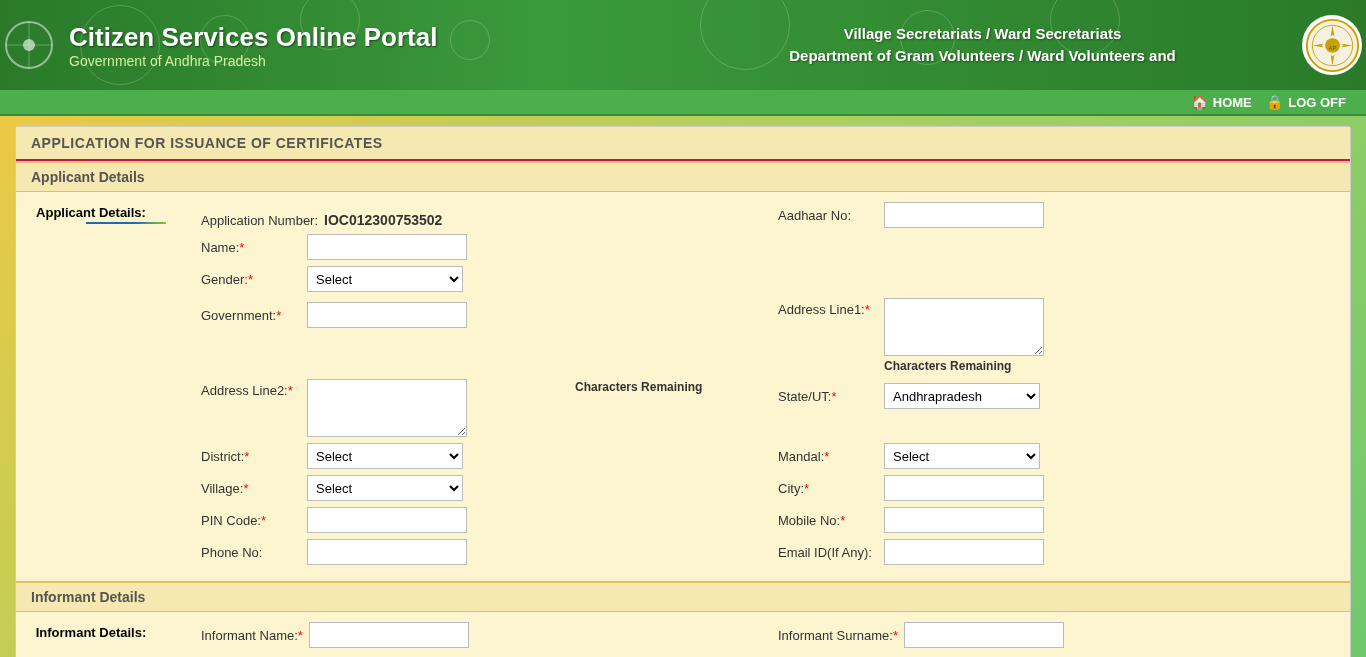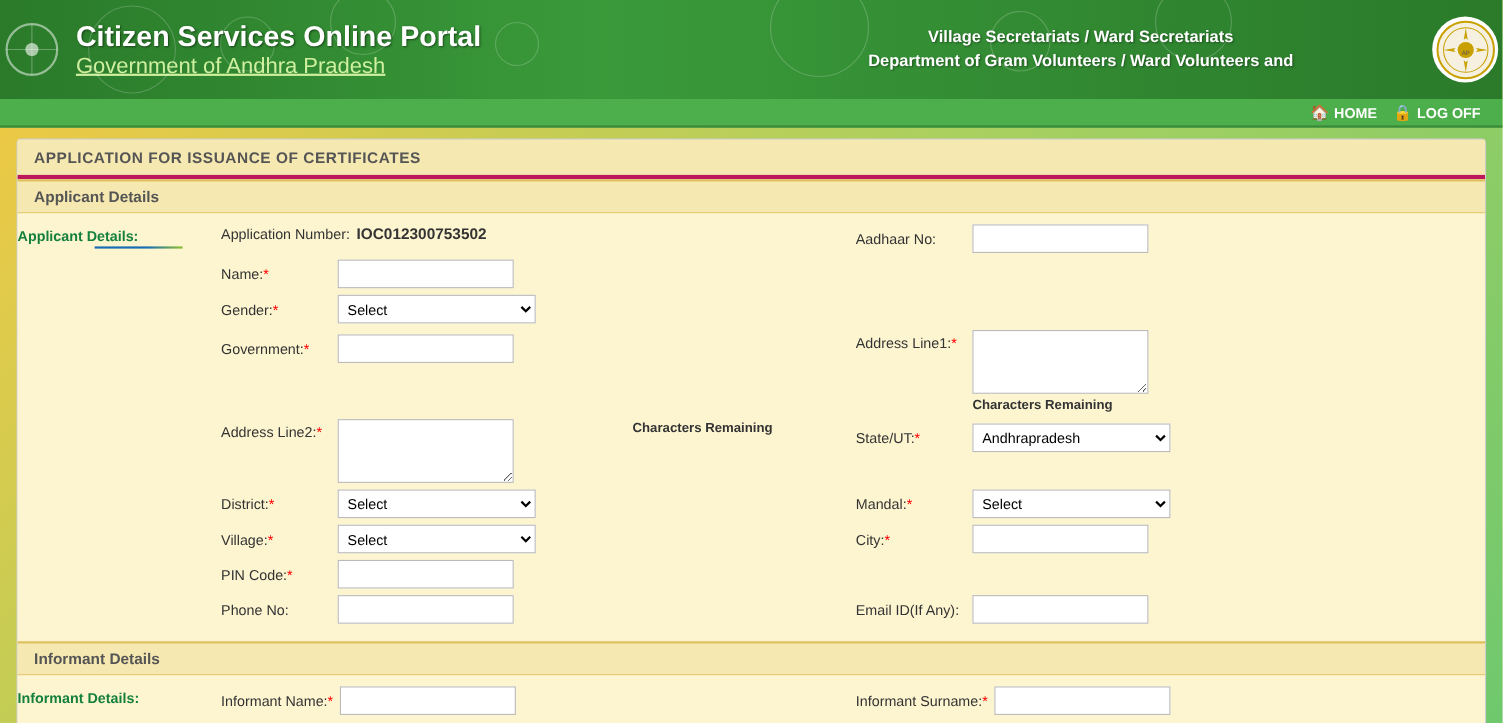--- a/index.html
+++ b/index.html
@@ -29,22 +29,21 @@
       flex: 1;
     }
     .header-title {
       color: #fff;
       font-size: 26px;
       font-weight: bold;
       text-shadow: 1px 1px 2px rgba(0,0,0,0.5);
     }
     .header-subtitle {
       color: #d0f0a0;
-      font-size: 20px;
-      text-decoration: underline;
+      font-size: 14px;
     }
     .header-dept {
       color: #fff;
       font-size: 15px;
       font-weight: bold;
       text-align: center;
       flex: 1;
       text-shadow: 1px 1px 2px rgba(0,0,0,0.4);
       line-height: 1.5;
     }
@@ -87,32 +86,32 @@
     
     .main-content {
       margin: 10px 15px;
       background: #fffde8;
       border: 1px solid #ccc;
       border-radius: 4px;
     }
 
     .section-header {
       background: #f5e8b0;
-      border-bottom: 4px solid #be185d;
+      border-bottom: 2px solid #be185d;
       padding: 8px 15px;
       font-size: 14px;
       font-weight: bold;
       color: #555;
       letter-spacing: 0.5px;
     }
     .subsection-label {
-      color: #15803d;
-      font-size: 13px;
-      font-weight: bold;
-      text-align: left;
+      color: #000000;
+      font-size: 13px;
+      font-weight: bold;
+      text-align: center;
       padding-right: 10px;
       padding-bottom: 2px;
     }
     .subsection-underline {
       height: 2px;
       background: linear-gradient(90deg, #1a6db5 60%, #90c030 100%);
       margin-right: 10px;
       margin-left: auto;
       width: 80px;
     }
@@ -165,21 +164,21 @@
     }
 
     .form-body {
       flex: 1;
       padding: 5px 15px;
     }
 
     .row {
       display: flex;
       margin-bottom: 6px;
-      align-items: flex-start;
+      align-items: flex-end;
     }
     .col-left {
       display: flex;
       align-items: center;
       flex: 1;
       gap: 6px;
     }
     .col-right {
       display: flex;
       align-items: center;
@@ -202,21 +201,21 @@
       background: #fff;
       height: 26px;
       width: 160px;
     }
     select.sel {
       border: 1px solid #bbb;
       padding: 2px 4px;
       font-size: 13px;
       background: #fff;
       height: 26px;
-      width: 180px;
+      width: 156px;
     }
     textarea.ta {
       border: 1px solid #bbb;
       padding: 3px 5px;
       font-size: 13px;
       background: #fff;
       width: 160px;
       height: 58px;
       resize: vertical;
     }
@@ -402,20 +401,24 @@
               <span class="lbl"><span>City:</span><span class="r">*</span></span>
               <input type="text" class="inp" value="" style="">
             </div>
           </div>
 
           <div class="row">
             <div class="col-left">
               <span class="lbl"><span>PIN Code:</span><span class="r">*</span></span>
               <input type="text" class="inp" value="" style="">
             </div>
+            <div class="col-right">
+              <span class="lbl"><span>Mobile No:</span><span class="r">*</span></span>
+              <input type="text" class="inp" value="" style="">
+            </div>
           </div>
 
           <div class="row">
             <div class="col-left">
               <span class="lbl"><span>Phone No:</span></span>
               <input type="text" class="inp" value="" style="">
             </div>
             <div class="col-right">
               <span class="lbl"><span>Email ID(If Any):</span></span>
               <input type="text" class="inp" value="" style="">

